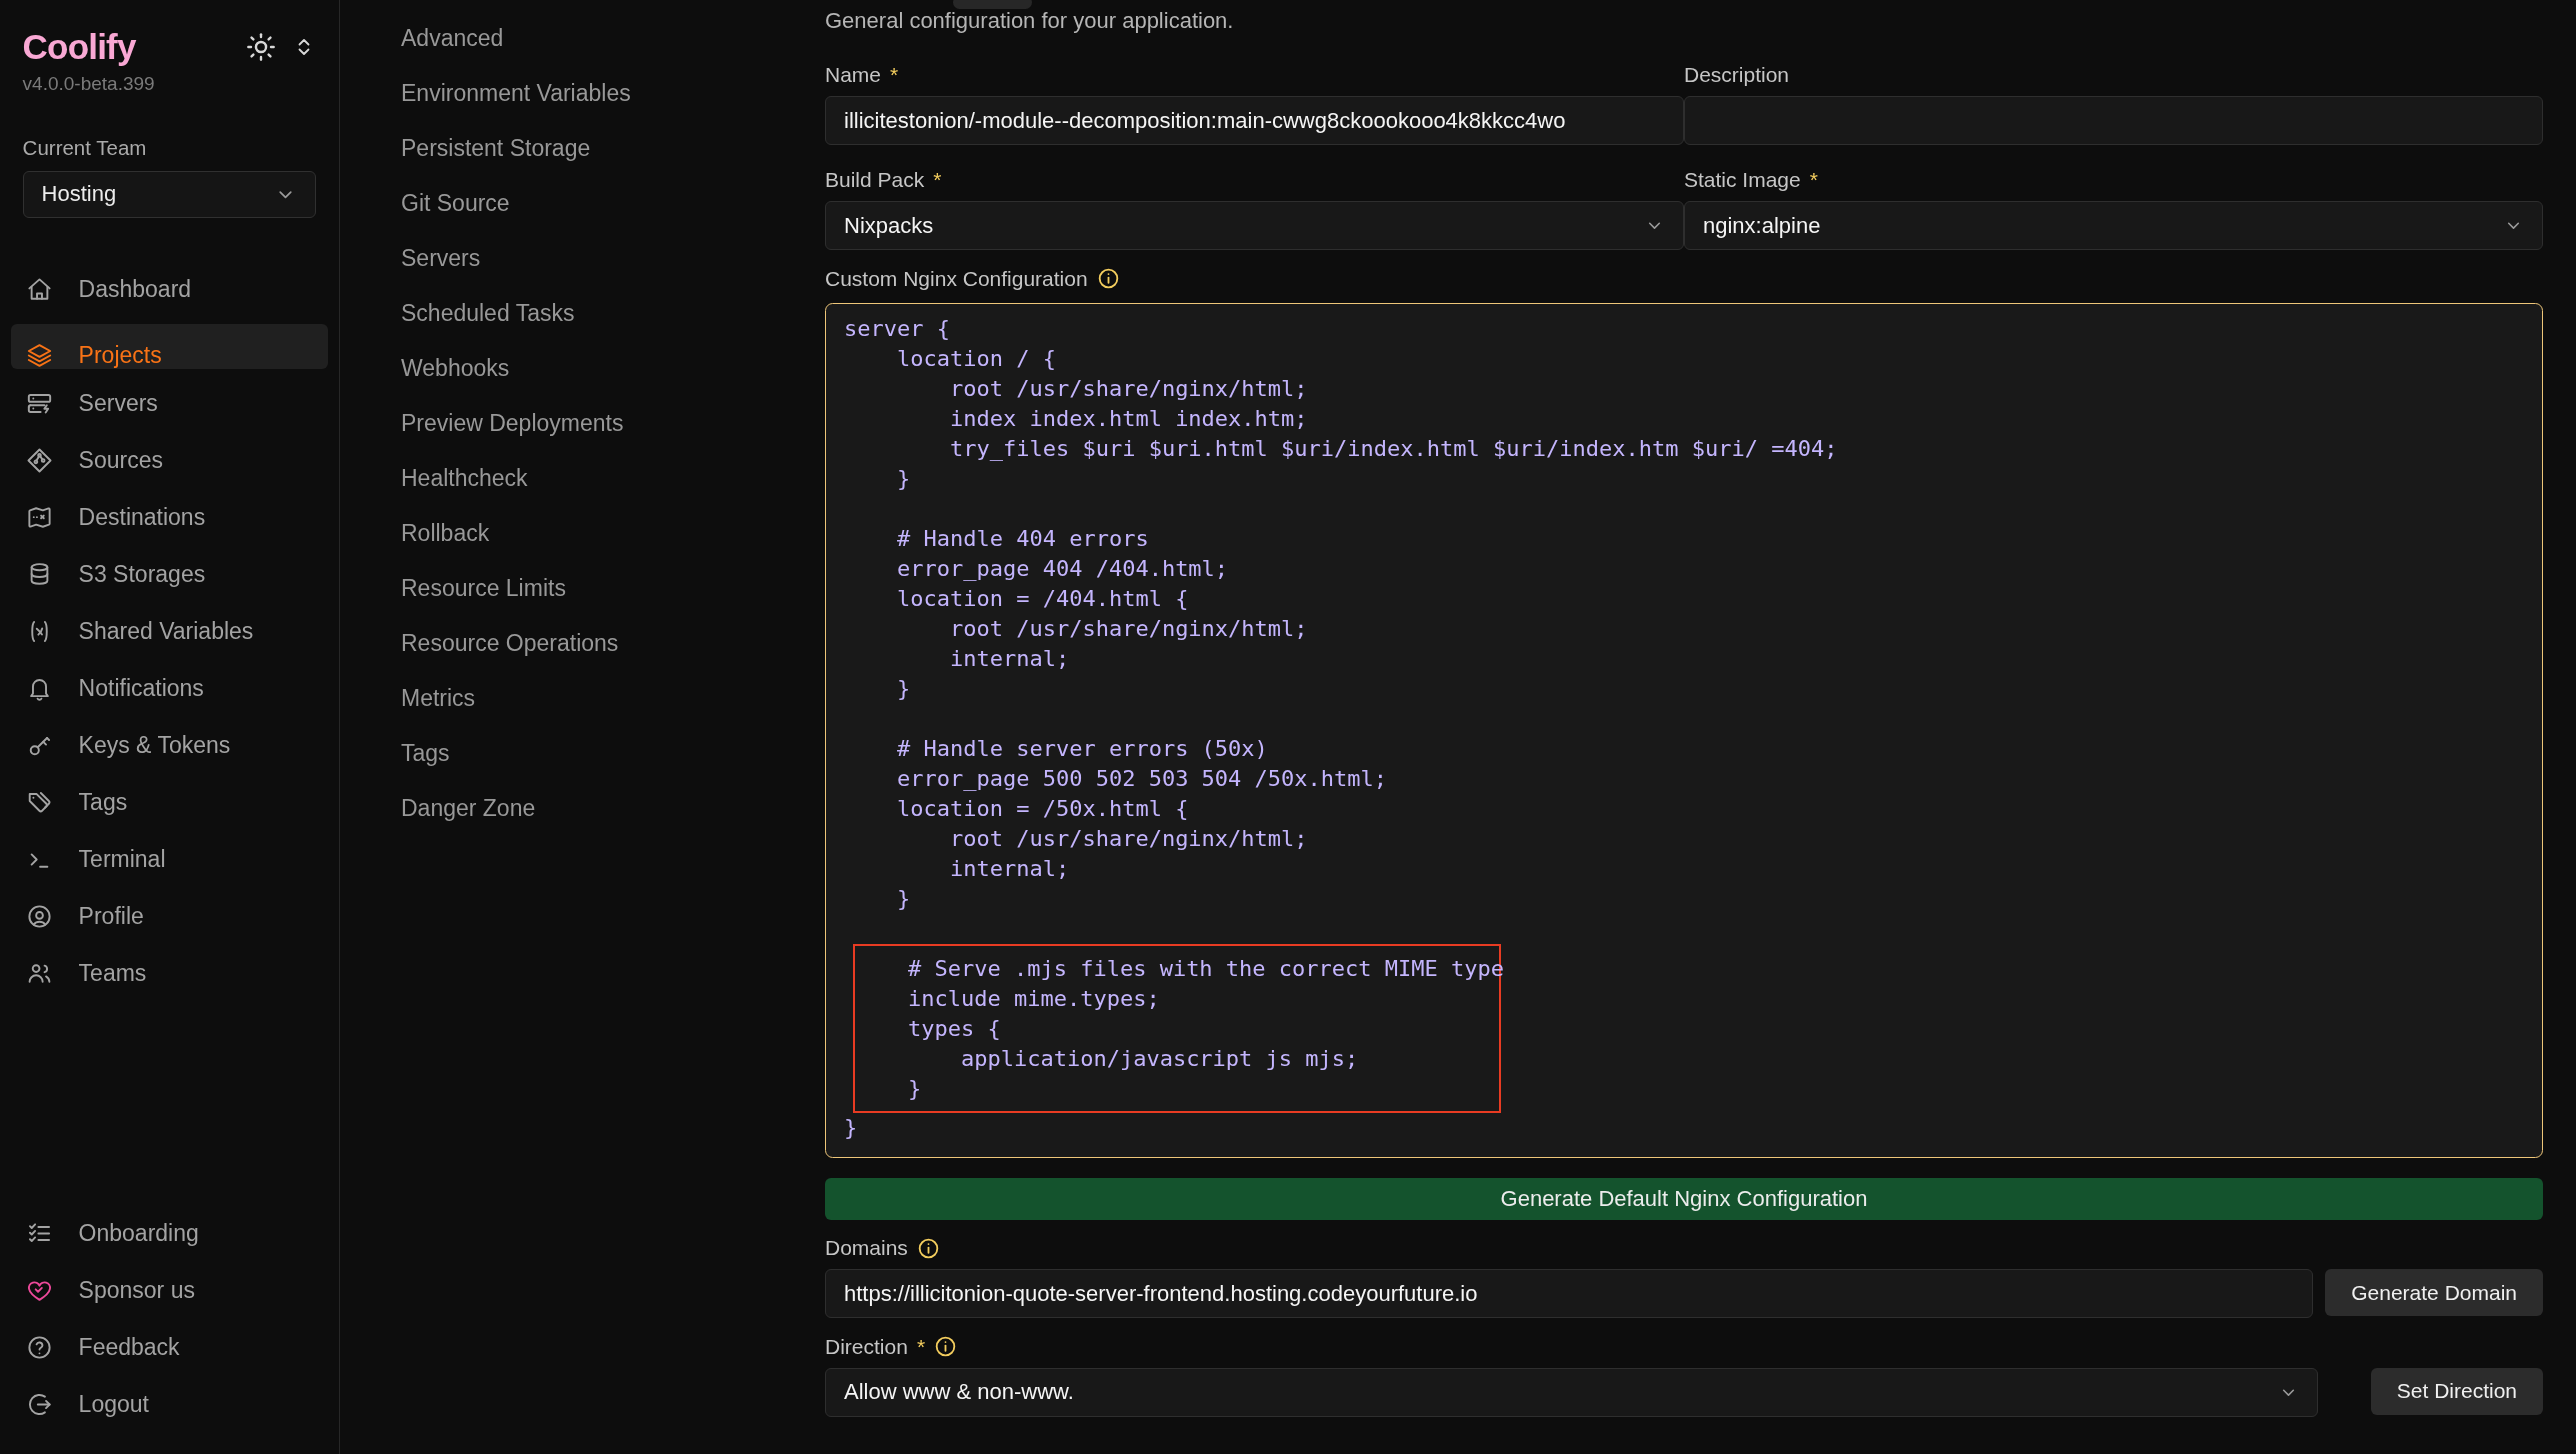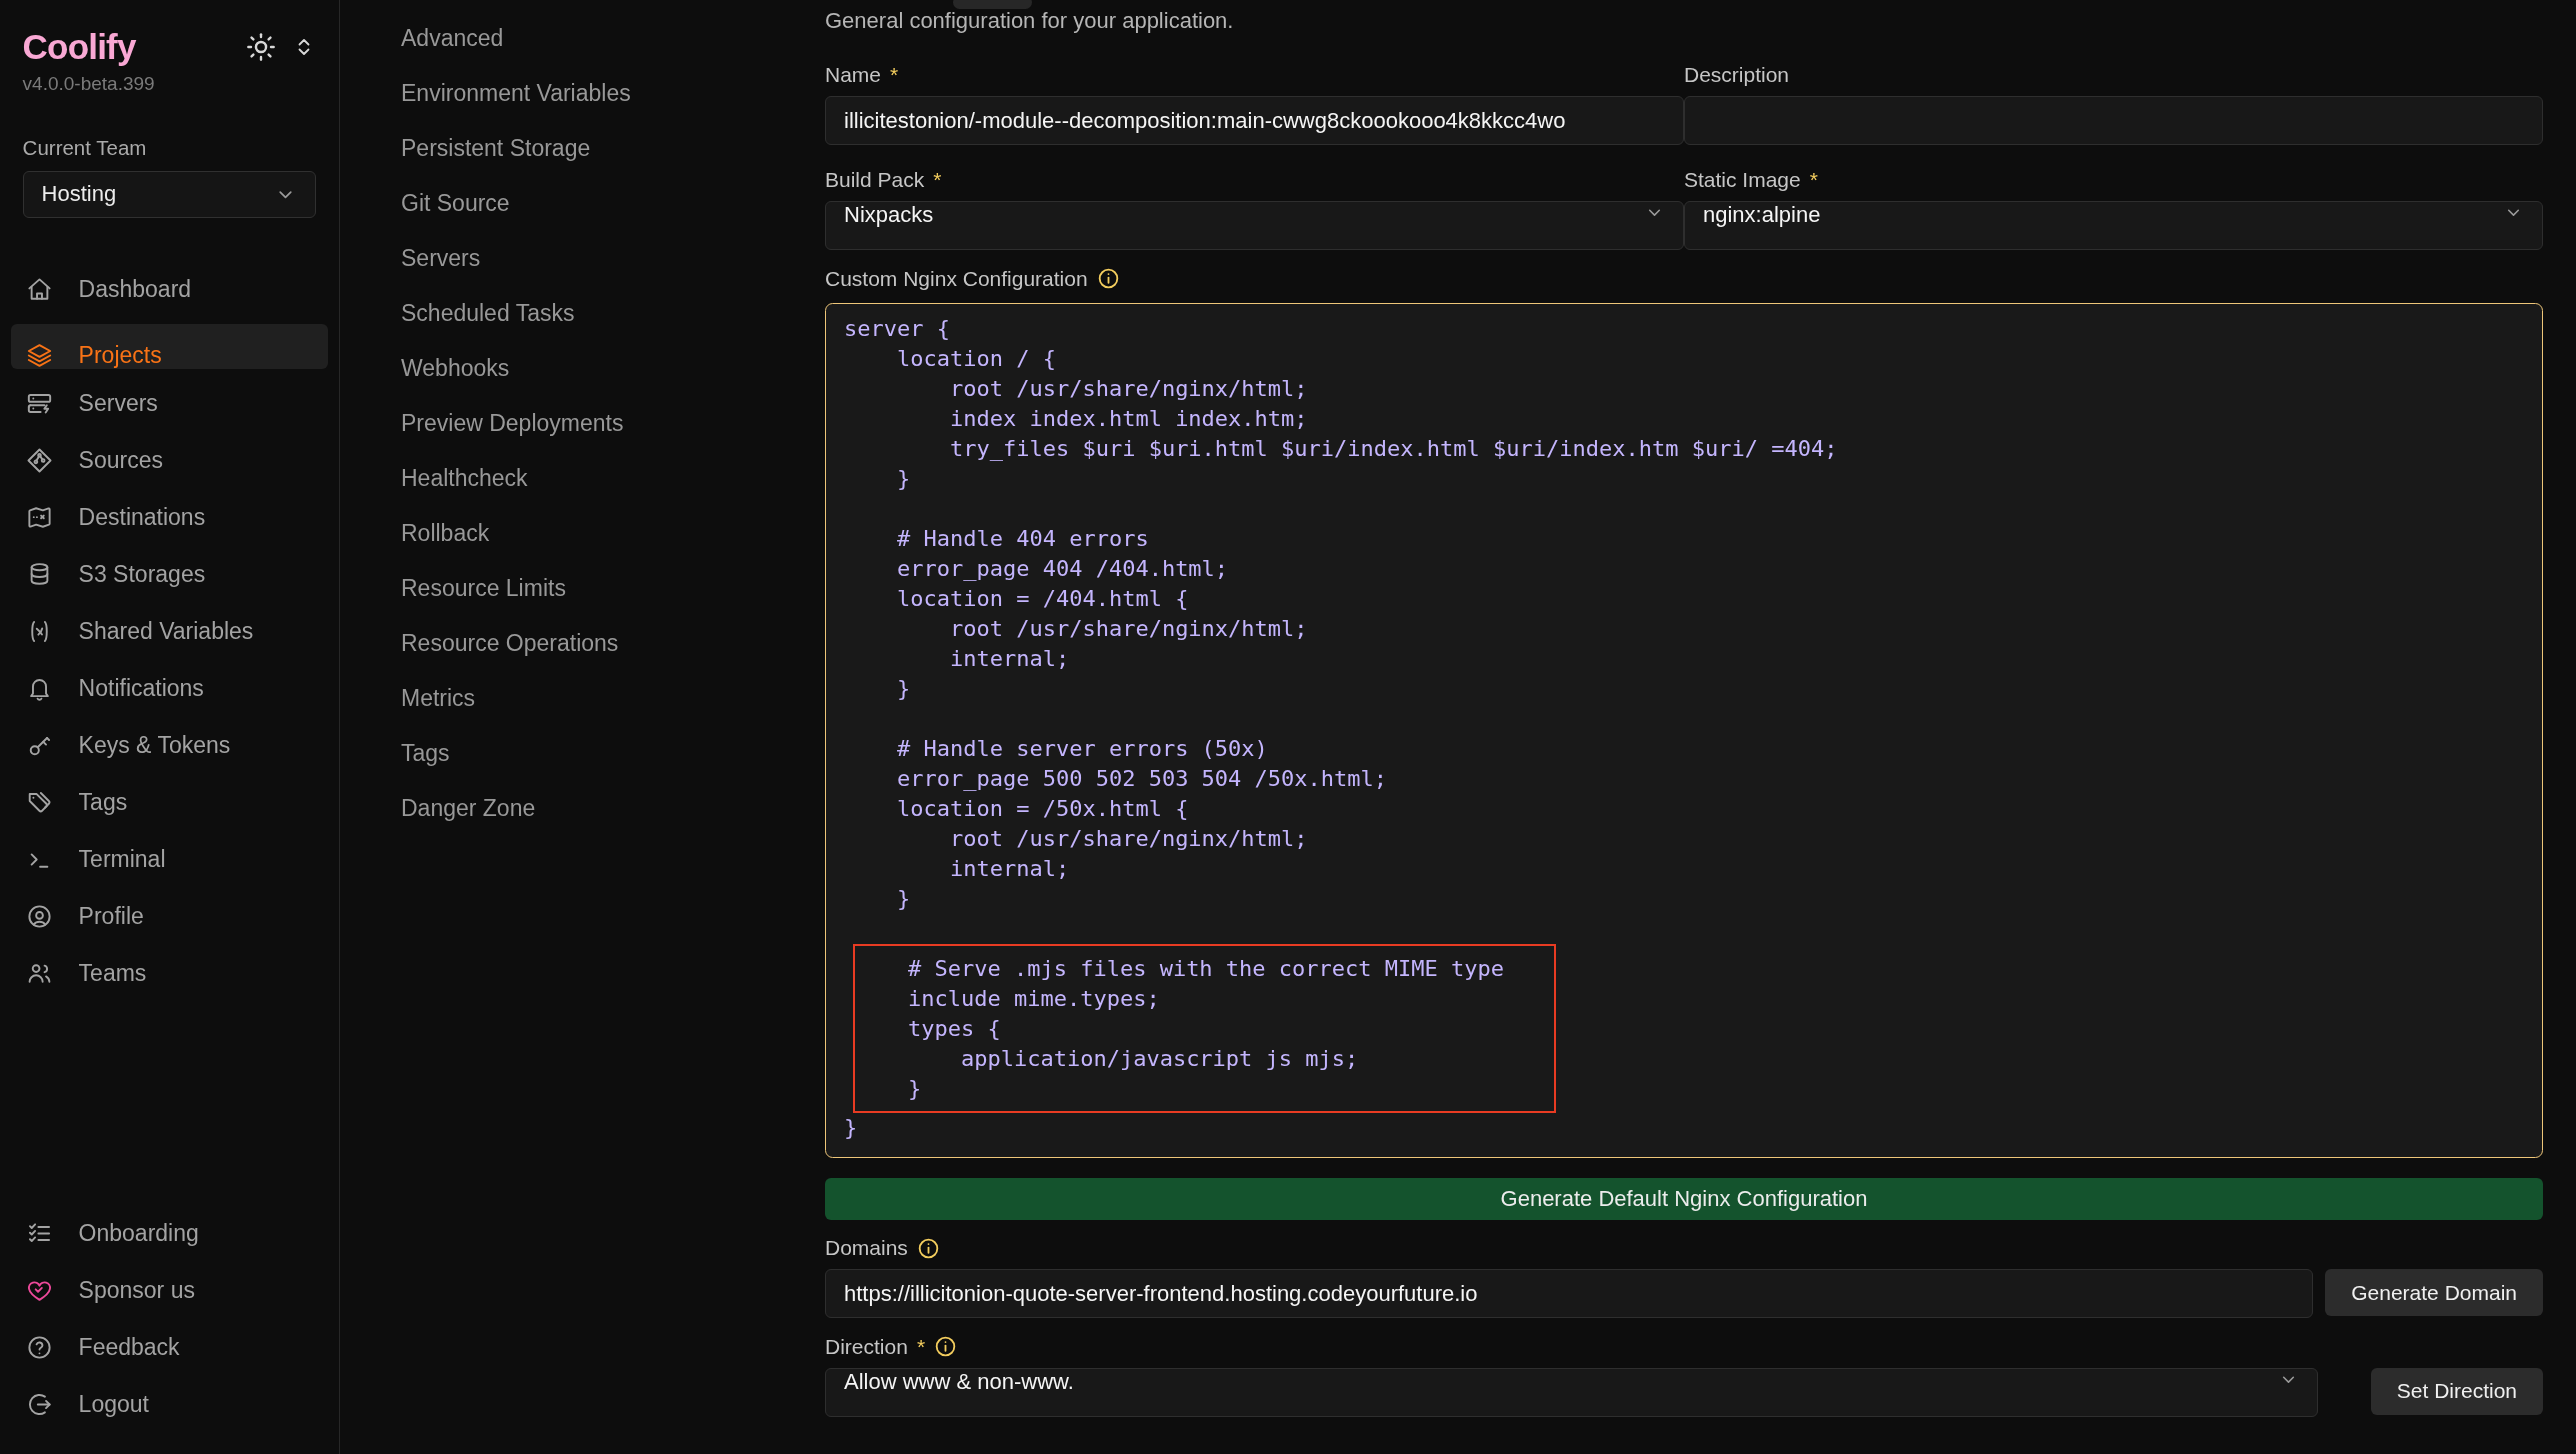--- a/index.html
+++ b/index.html
@@ -68,40 +68,40 @@
   .row2 { margin-top:20px; }
   .tinput {
     width:100%; height:49px; margin-top:6px;
     background:#181818; border:0.8px solid #2e2e2e; border-radius:6px;
     padding:0 18px; font-size:22px; color:#f5f5f5;
     font-family:"Liberation Sans", sans-serif; outline:none;
   }
   .select {
     width:100%; height:49px; margin-top:6px;
     background:#181818; border:0.8px solid #2e2e2e; border-radius:6px;
-    display:flex; padding:0 18px;
+    display:flex; align-items:center; padding:0 18px;
     font-size:22px; color:#f5f5f5; cursor:pointer;
   }
   .select .chev { margin-left:auto; color:#9a9a9a; }
 
   .nginx-label-row { margin-top:13.6px; }
   .info-ic { color:#f3cd5e; }
 
   .editor {
     margin-top:9px; height:855px; overflow:hidden;
     background:#191919; border:1.5px solid #eec679; border-radius:7.6px;
     padding:10.6px 15px 7.6px 18px; cursor:text;
   }
   .code-line {
     font-family:"DejaVu Sans Mono", monospace;
     font-size:22px; line-height:30px; height:30px;
     white-space:pre; color:#c4b5fd;
   }
   .hl-box {
-    border:2.3px solid #e83b22; width:703px;
+    border:2.3px solid #e83b22; width:648px;
     margin-left:9px; padding:7.6px 0;
   }
 
   button { border:none; cursor:pointer; font-family:"Liberation Sans", sans-serif; }
   .gen-btn {
     margin-top:20px; width:100%; height:42px;
     background:#14532d; border-radius:6px;
     font-size:22px; color:#ececec;
   }
   .label-row { margin-top:13.6px; }

